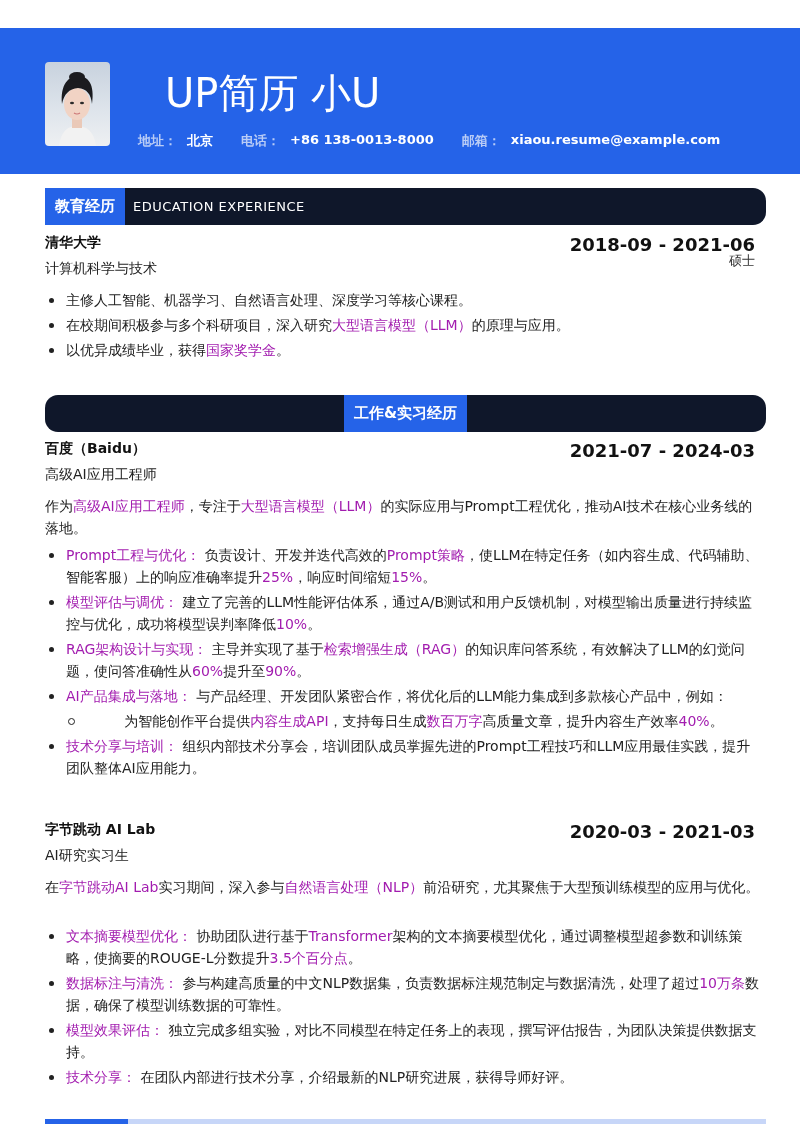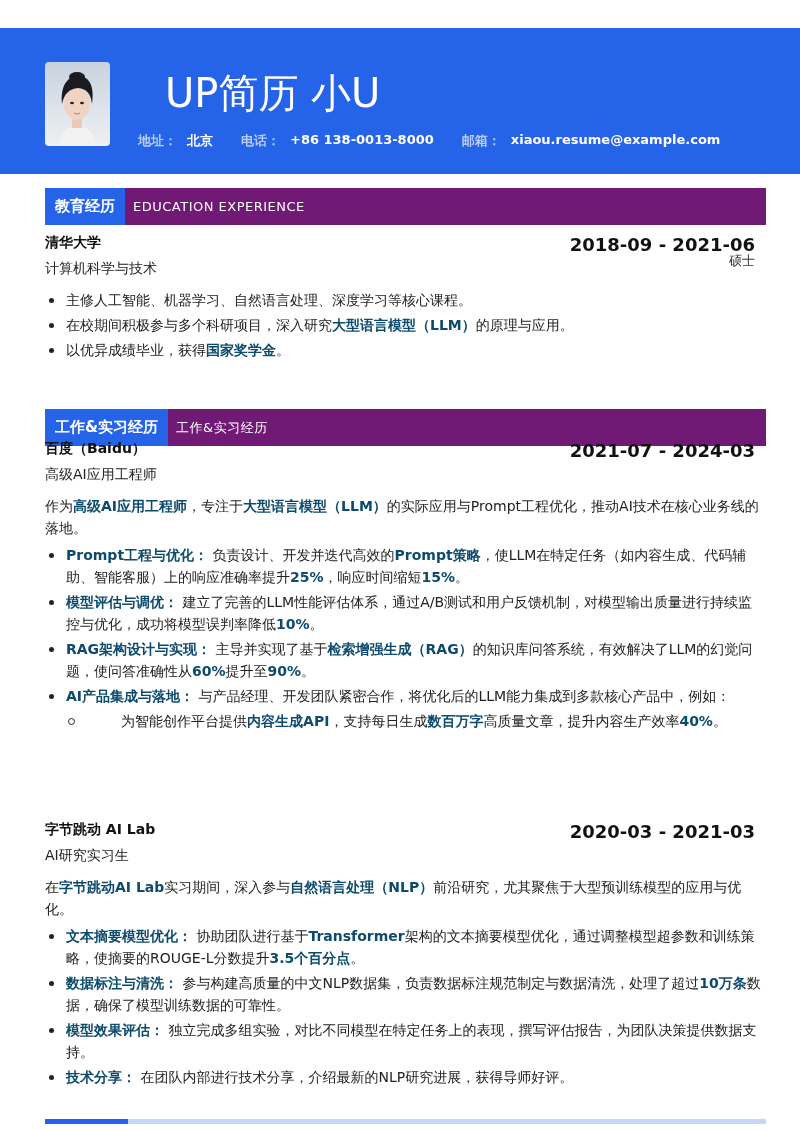--- a/index.html
+++ b/index.html
@@ -23,21 +23,21 @@
   .contact {
     position: absolute; left: 138px; top: 104px; color: #fff; font-size: 13px;
     display: flex; gap: 0; font-weight: bold;
   }
   .contact .item { display: flex; margin-right: 28px; }
   .contact .lbl { color: #b9ccf6; margin-right: 10px; }
   .contact .val { color: #ffffff; }
 
   .section-bar {
     position: absolute; left: 45px; width: 721px; height: 37px;
-    background: #701a75; display: flex; align-items: center;
+    background: #0f172a; display: flex; align-items: center; border-radius: 13px;
   }
   .section-bar .title {
     background: #2563e8; color: #fff; height: 37px; line-height: 37px;
     padding: 0 10px; font-size: 15px; font-weight: bold;
   }
   .section-bar .sub {
     color: #ffffff; font-size: 13px; margin-left: 8px; letter-spacing: 0.5px;
   }
 
   .entry-head { position: absolute; left: 45px; width: 710px; display: flex; justify-content: space-between; }
@@ -52,21 +52,21 @@
   ul.blist > li::before {
     content: ""; position: absolute; left: 4px; top: 9px; width: 5px; height: 5px;
     background: #222; border-radius: 50%;
   }
   ul.sub { list-style: none; margin-top: 3px; text-align: center; }
   ul.sub li { position: relative; padding-left: 21px; line-height: 22px; margin-bottom: 3px; }
   ul.sub li::before {
     content: ""; position: absolute; left: 2px; top: 8px; width: 5px; height: 5px;
     border: 1px solid #222; border-radius: 50%;
   }
-  b { font-weight: bold; color: #0c4a6e; }
+  b { font-weight: normal; color: #a21caf; }
 
   .bottom-bar { position: absolute; left: 45px; top: 1119px; width: 721px; height: 5px; background: #c7d6f8; }
   .bottom-bar .accent { width: 83px; height: 5px; background: #2563e8; }
 </style>
 </head>
 <body>
 
 <div class="header">
   <div class="avatar">
     <svg width="65" height="84" viewBox="0 0 65 84">
@@ -106,41 +106,42 @@
   <span class="date">2018-09 - 2021-06</span>
 </div>
 <div class="role" style="top:260px;">计算机科学与技术</div>
 <div class="degree" style="top:252px;">硕士</div>
 <ul class="blist" style="top:289px;">
     <li><span>主修人工智能、机器学习、自然语言处理、深度学习等核心课程。</span></li>
     <li><span>在校期间积极参与多个科研项目，深入研究</span><b>大型语言模型（LLM）</b><span>的原理与应用。</span></li>
     <li><span>以优异成绩毕业，获得</span><b>国家奖学金</b><span>。</span></li>
   </ul>
 
-<div class="section-bar" style="top:409px;">
+<div class="section-bar" style="top:395px;flex-direction:column;">
   <div class="title">工作&amp;实习经历</div>
   <div class="sub">工作&amp;实习经历</div>
 </div>
 
 <div class="entry-head" style="top:440px;gap:38px;">
   <span class="org">百度（Baidu）</span>
   <span class="date">2021-07 - 2024-03</span>
 </div>
 <div class="role" style="top:466px;">高级AI应用工程师</div>
 <div class="para" style="top:495px;"><span>作为</span><b>高级AI应用工程师</b><span>，专注于</span><b>大型语言模型（LLM）</b><span>的实际应用与Prompt工程优化，推动AI技术在核心业务线的落地。</span></div>
 <ul class="blist" style="top:544px;">
   <li><b>Prompt工程与优化：</b><span> 负责设计、开发并迭代高效的</span><b>Prompt策略</b><span>，使LLM在特定任务（如内容生成、代码辅助、智能客服）上的响应准确率提升</span><b>25%</b><span>，响应时间缩短</span><b>15%</b><span>。</span></li>
   <li><b>模型评估与调优：</b><span> 建立了完善的LLM性能评估体系，通过A/B测试和用户反馈机制，对模型输出质量进行持续监控与优化，成功将模型误判率降低</span><b>10%</b><span>。</span></li>
   <li><b>RAG架构设计与实现：</b><span> 主导并实现了基于</span><b>检索增强生成（RAG）</b><span>的知识库问答系统，有效解决了LLM的幻觉问题，使问答准确性从</span><b>60%</b><span>提升至</span><b>90%</b><span>。</span></li>
   <li>
     <span><b>AI产品集成与落地：</b><span> 与产品经理、开发团队紧密合作，将优化后的LLM能力集成到多款核心产品中，例如：</span></span>
     <ul class="sub">
       <li><span>为智能创作平台提供</span><b>内容生成API</b><span>，支持每日生成</span><b>数百万字</b><span>高质量文章，提升内容生产效率</span><b>40%</b><span>。</span></li>
     </ul>
   </li>
+  <li><b>技术分享与培训：</b><span> 组织内部技术分享会，培训团队成员掌握先进的Prompt工程技巧和LLM应用最佳实践，提升团队整体AI应用能力。</span></li>
 </ul>
 
 <div class="entry-head" style="top:821px;">
   <span class="org">字节跳动 AI Lab</span>
   <span class="date">2020-03 - 2021-03</span>
 </div>
 <div class="role" style="top:847px;">AI研究实习生</div>
 <div class="para" style="top:876px;"><span>在</span><b>字节跳动AI Lab</b><span>实习期间，深入参与</span><b>自然语言处理（NLP）</b><span>前沿研究，尤其聚焦于大型预训练模型的应用与优化。</span></div>
 <ul class="blist" style="top:925px;">
     <li><b>文本摘要模型优化：</b><span> 协助团队进行基于</span><b>Transformer</b><span>架构的文本摘要模型优化，通过调整模型超参数和训练策略，使摘要的ROUGE-L分数提升</span><b>3.5个百分点</b><span>。</span></li>

